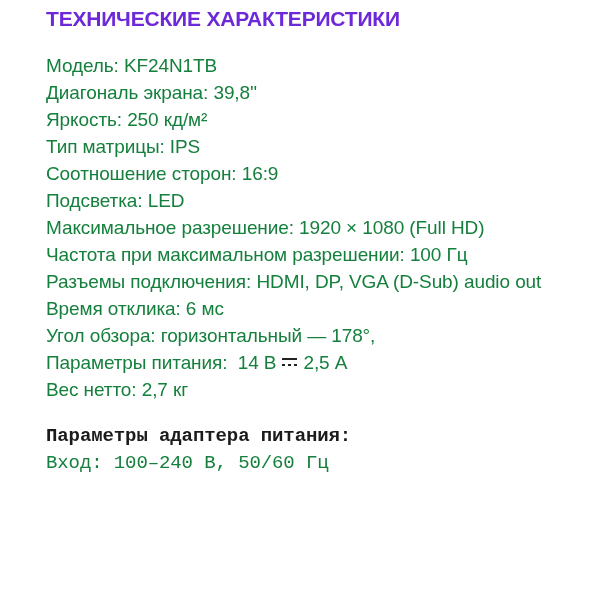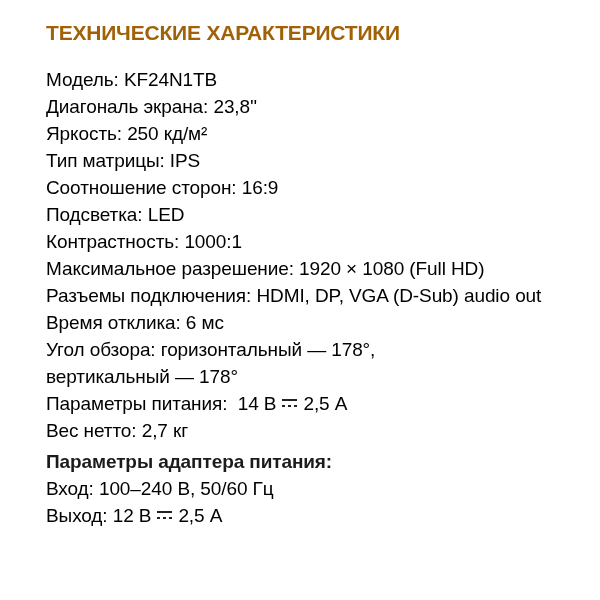--- a/index.html
+++ b/index.html
@@ -14,36 +14,37 @@
     font-family: "Liberation Sans", sans-serif;
   }
   .page {
     box-sizing: border-box;
     width: 600px;
     height: 600px;
     padding: 6px 38px 0 46px;
     background: #ffffff;
   }
   .page-title {
-    margin: 14px 0 20px 0;
+    margin: 0 0 20px 0;
     font-size: 21px;
     line-height: 26px;
     font-weight: 700;
     letter-spacing: -0.2px;
-    color: #a16207;
+    color: #6d28d9;
   }
   .spec-line {
     font-size: 19px;
     line-height: 27px;
-    color: #000000;
+    color: #15803d;
     white-space: pre-wrap;
     letter-spacing: -0.1px;
   }
   .adapter-section {
-    margin-top: 4px;
+    margin-top: 20px;
+    font-family: Liberation Mono, monospace;
   }
   .adapter-heading {
     font-weight: 700;
     color: #1b1b1b;
   }
   
   .dc-icon {
     display: inline-block;
     width: 15px;
     height: 11px;
@@ -68,34 +69,32 @@
 </style>
 </head>
 <body>
 
 <div class="page">
 
   <h1 class="page-title">ТЕХНИЧЕСКИЕ ХАРАКТЕРИСТИКИ</h1>
 
   <div class="spec-list">
     <div class="spec-line">Модель: KF24N1TB</div>
-    <div class="spec-line">Диагональ экрана: 23,8''</div>
+    <div class="spec-line">Диагональ экрана: 39,8''</div>
     <div class="spec-line">Яркость: 250 кд/м²</div>
     <div class="spec-line">Тип матрицы: IPS</div>
     <div class="spec-line">Соотношение сторон: 16:9</div>
     <div class="spec-line">Подсветка: LED</div>
-    <div class="spec-line">Контрастность: 1000:1</div>
     <div class="spec-line">Максимальное разрешение: 1920 × 1080 (Full HD)</div>
+    <div class="spec-line">Частота при максимальном разрешении: 100 Гц</div>
     <div class="spec-line">Разъемы подключения: HDMI, DP, VGA (D-Sub) audio out</div>
     <div class="spec-line">Время отклика: 6 мс</div>
     <div class="spec-line">Угол обзора: горизонтальный — 178°,</div>
-    <div class="spec-line">вертикальный — 178°</div>
     <div class="spec-line"><span>Параметры питания:  14 В</span><span class="dc-icon"></span><span>2,5 А</span></div>
     <div class="spec-line">Вес нетто: 2,7 кг</div>
   </div>
 
   <div class="adapter-section">
     <div class="spec-line adapter-heading">Параметры адаптера питания:</div>
     <div class="spec-line">Вход: 100–240 В, 50/60 Гц</div>
-    <div class="spec-line"><span>Выход: 12 В</span><span class="dc-icon"></span><span>2,5 А</span></div>
   </div>
 
 </div>
 
 </body></html>

